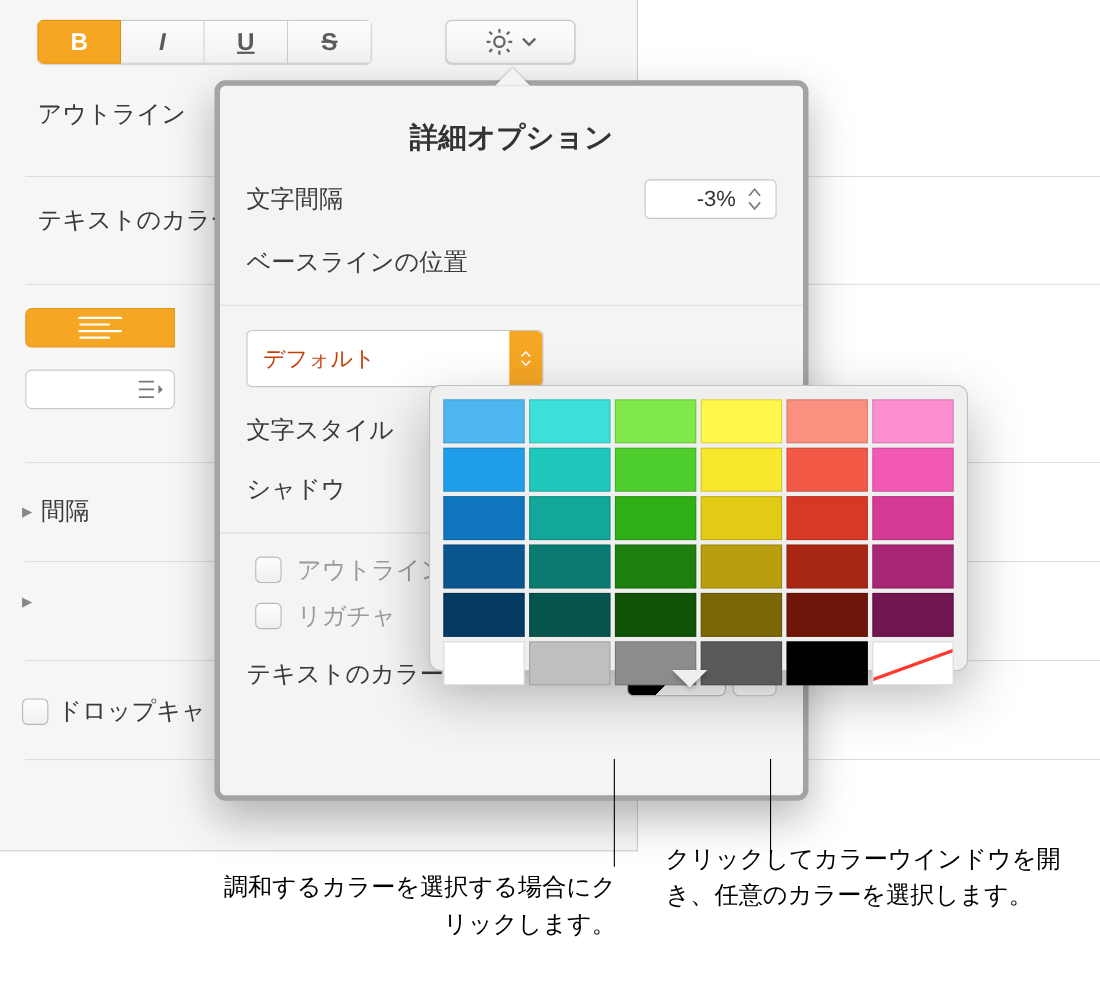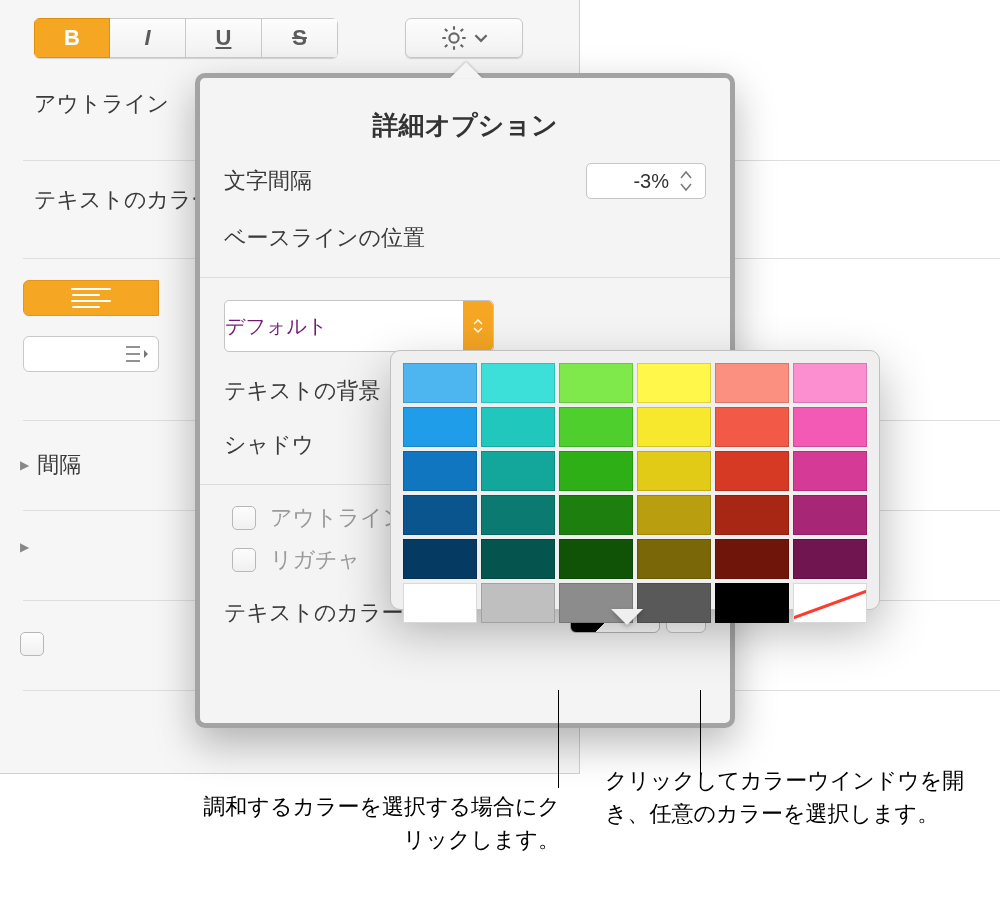--- a/index.html
+++ b/index.html
@@ -103,22 +103,22 @@
   width: 120px; height: 36px;
   background: #fff; border: 1px solid #c5c5c5; border-radius: 5px;
   display: flex; align-items: center; justify-content: flex-end; padding-right: 6px;
 }
 .num-field span.val { font-size: 20px; padding-right: 10px; color: #333; }
 .stepper { width: 20px; display: flex; flex-direction: column; gap: 2px; }
 .stepper svg { display: block; }
 .sel-field {
   width: 270px; height: 52px;
   background: #fff; border: 1px solid #c5c5c5; border-radius: 5px;
-  display: flex; align-items: center; padding-left: 0;
-  font-size: 20px; color: #701a75;
+  display: flex; align-items: center; padding-left: 14px;
+  font-size: 20px; color: #c2410c;
   position: relative;
 }
 .sel-field .end {
   position: absolute; right: 0; top: 0; bottom: 0; width: 30px;
   background: #f5a623; border-radius: 0 5px 5px 0;
   display:flex;flex-direction:column;align-items:center;justify-content:center;gap:2px;
 }
 .chk-row { display: flex; align-items: center; gap: 14px; margin-bottom: 12px; margin-left: 8px; }
 .chk-row label { font-size: 22px; color: #9a9a9a; }
 
@@ -225,20 +225,21 @@
   <span class="disclosure">▶</span>
   <span>間隔</span>
 </div>
 <div class="div-line" style="top:510px"></div>
 <div class="section-row" style="top:540px">
   <span class="disclosure">▶</span>
 </div>
 <div class="div-line" style="top:600px"></div>
 <div class="section-row" style="top:632px">
   <div class="checkbox"></div>
+  <span>ドロップキャ</span>
 </div>
 <div class="div-line" style="top:690px"></div>
 
 <div class="popover">
   <div class="popover-arrow-up"></div>
   <h3>詳細オプション</h3>
   <div class="pop-body">
     <div class="prow">
       <label>文字間隔</label>
       <div class="num-field">
@@ -264,21 +265,21 @@
           <svg width="10" height="6">
               <path d="M1 5 L5 1 L9 5" fill="none" stroke="#fff" stroke-width="1.4"></path>
             </svg>
           <svg width="10" height="6">
               <path d="M1 1 L5 5 L9 1" fill="none" stroke="#fff" stroke-width="1.4"></path>
             </svg>
         </div>
       </div>
     </div>
     <div class="prow">
-        <label>テキストの背景</label>
+        <label>文字スタイル</label>
       </div>
     <div class="prow">
         <label>シャドウ</label>
       </div>
     <div style="height:1px;background:#dcdcdc;margin:0 -24px 18px -24px"></div>
     <div class="chk-row">
       <div class="checkbox"></div>
       <label>アウトライン</label>
     </div>
     <div class="chk-row">

